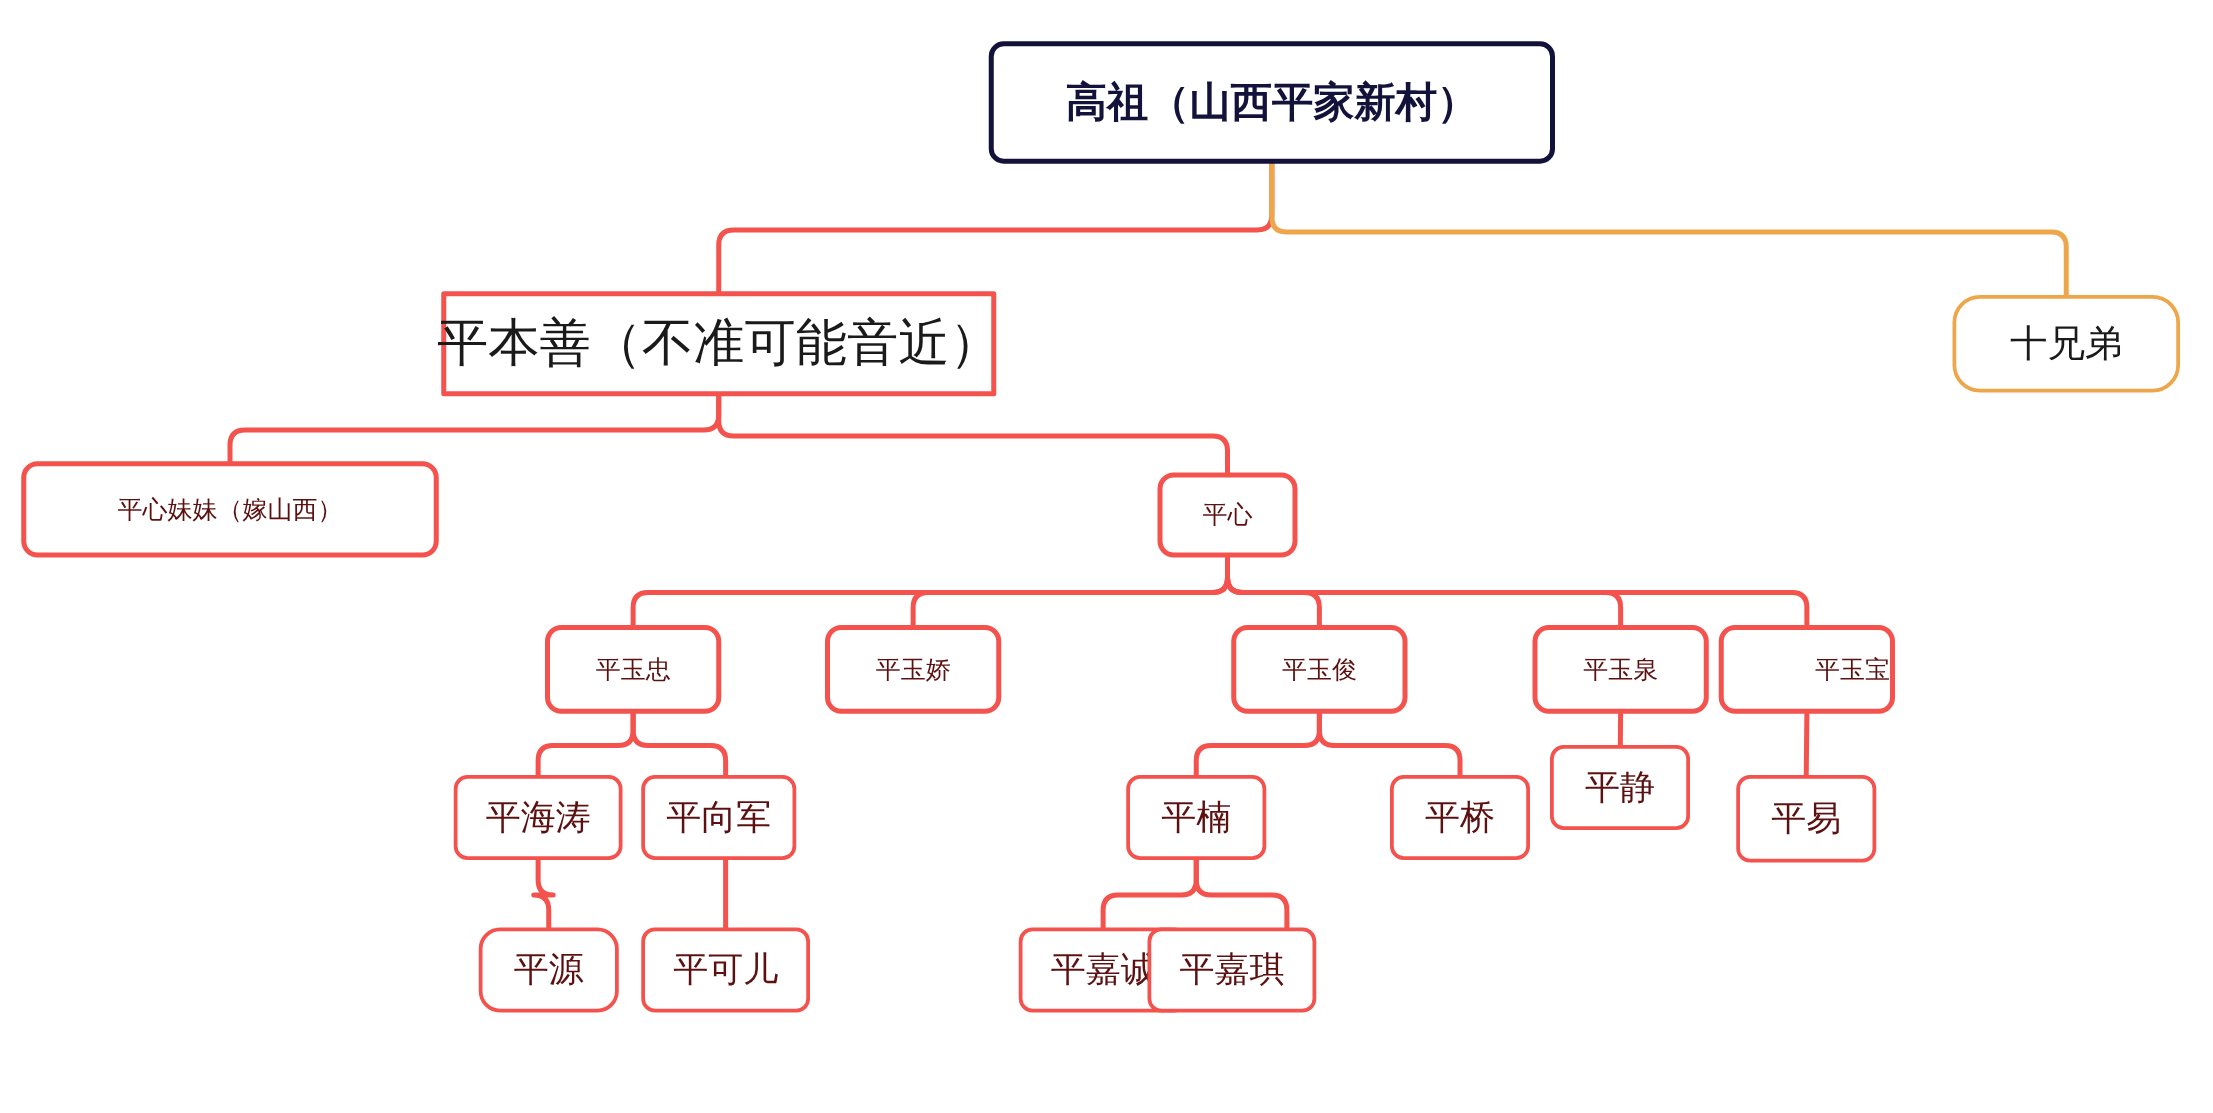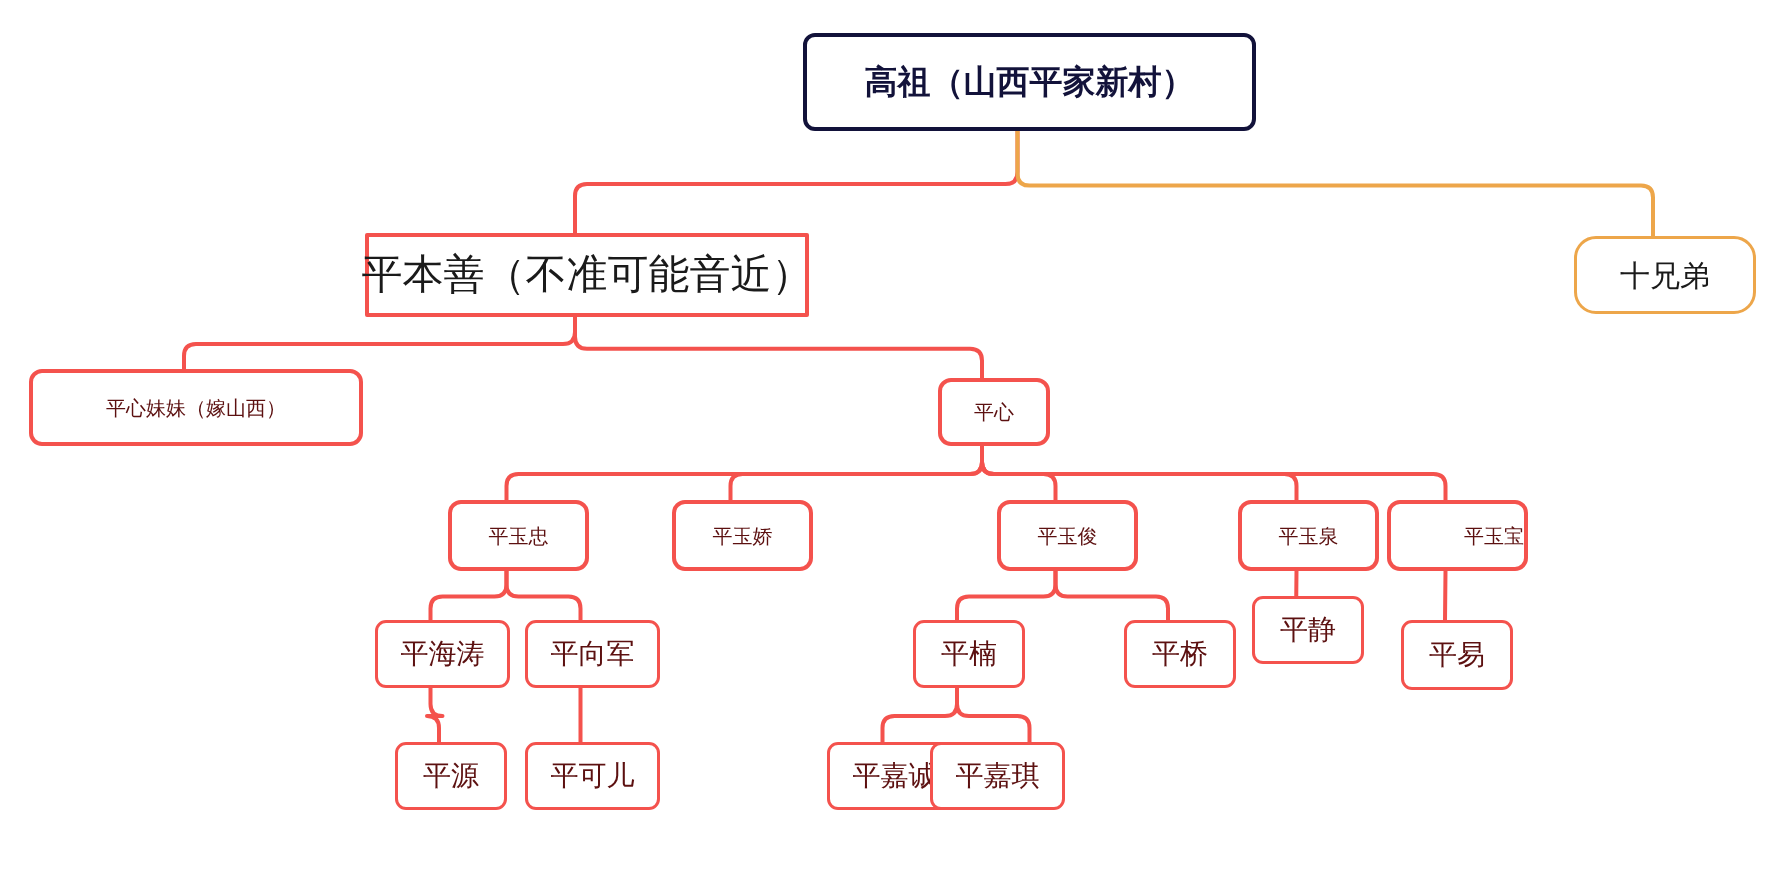--- a/index.html
+++ b/index.html
@@ -28,21 +28,20 @@
   .node {
     position: absolute;
     box-sizing: border-box;
     display: flex;
     align-items: center;
     justify-content: center;
     background: #ffffff;
     border-style: solid;
     white-space: nowrap;
     text-align: center;
-    margin-left: 12px;
   }
   .node .label {
     display: block;
     line-height: 1.1;
   }
 
   
   .node.root {
     border-width: 4px;
     border-color: #12123a;
@@ -134,36 +133,36 @@
       </div>
       <div class="node red" style="left: 1226px; top: 500px; width: 141px; height: 71px;">
         <span class="label">平玉泉</span>
       </div>
       <div class="node red" style="left: 1375px; top: 500px; width: 141px; height: 71px; justify-content: flex-end;">
         <span class="label">平玉宝</span>
       </div>
       <div class="node red small" style="left: 363px; top: 620px; width: 135px; height: 68px;">
         <span class="label">平海涛</span>
       </div>
-      <div class="node red small" style="left: 513px; top: 620px; width: 135px; height: 68px;">
+      <div class="node red small" style="left: 513px; top: 620px; width: 124px; height: 68px;">
         <span class="label">平向军</span>
       </div>
       <div class="node red small" style="left: 901px; top: 620px; width: 112px; height: 68px;">
         <span class="label">平楠</span>
       </div>
       <div class="node red small" style="left: 1112px; top: 620px; width: 112px; height: 68px;">
         <span class="label">平桥</span>
       </div>
       <div class="node red small" style="left: 1240px; top: 596px; width: 112px; height: 68px;">
         <span class="label">平静</span>
       </div>
       <div class="node red small" style="left: 1389px; top: 620px; width: 112px; height: 70px;">
         <span class="label">平易</span>
       </div>
-      <div class="node red small" style="left: 383px; top: 742px; width: 112px; height: 68px;">
+      <div class="node red small" style="left: 383px; top: 742px; width: 112px; height: 68px; border-radius: 17px;">
         <span class="label">平源</span>
       </div>
       <div class="node red small" style="left: 513px; top: 742px; width: 135px; height: 68px;">
         <span class="label">平可儿</span>
       </div>
       <div class="node red small" style="left: 815px; top: 742px; width: 135px; height: 68px;">
         <span class="label">平嘉诚</span>
       </div>
       <div class="node red small" style="left: 918px; top: 742px; width: 135px; height: 68px;">
         <span class="label">平嘉琪</span>

